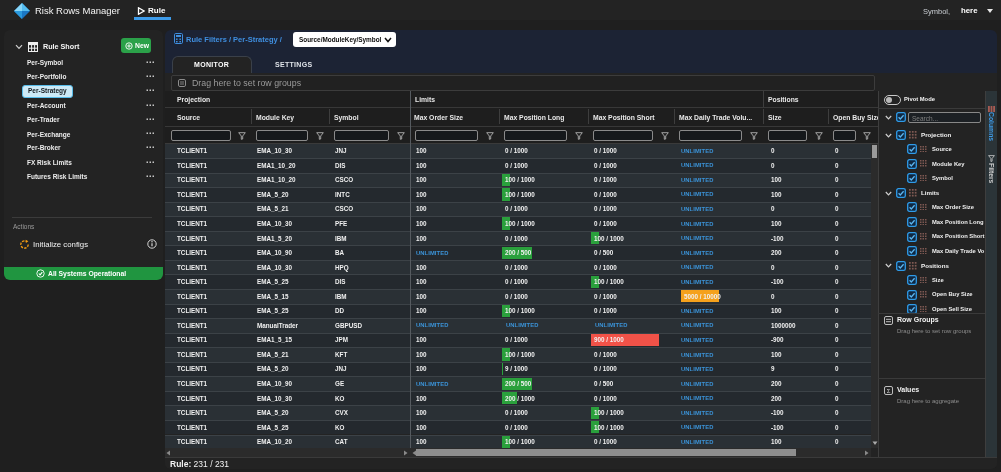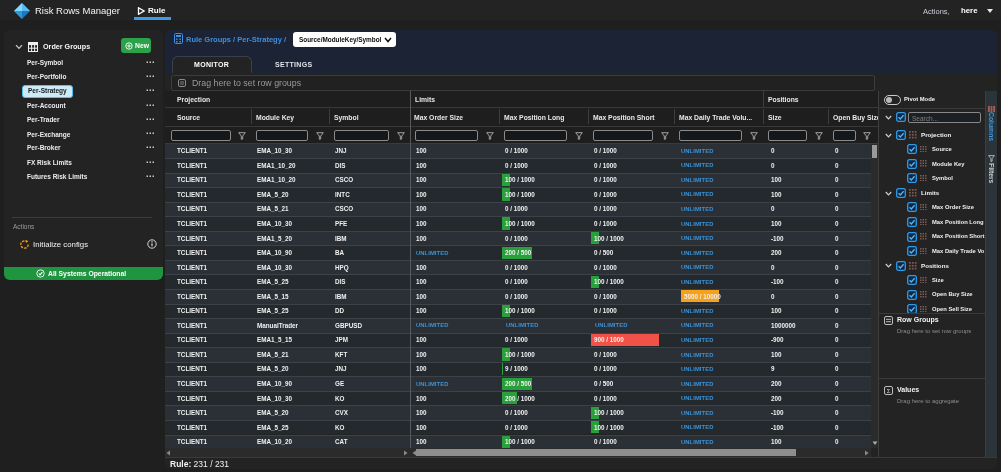--- a/index.html
+++ b/index.html
@@ -13,35 +13,35 @@
 <polygon points="9,1 17,9 9,9" fill="#55bdf0"></polygon>
 <polygon points="9,1 1,9 9,9" fill="#89d6f7"></polygon>
 <polygon points="1,9 9,17 9,9" fill="#2a9ade"></polygon>
 </svg>
 <div class="a txt" style="left:35px;top:5px;font-size:9.5px;color:#f4f4f4;font-weight:400;">Risk Rows Manager</div>
 <svg class="a" style="left:137px;top:6.5px;" width="8" height="8" viewBox="0 0 8 8">
 <polygon points="1.5,0.8 7,4 1.5,7.2" fill="none" stroke="#ffffff" stroke-width="1.3"></polygon>
     </svg>
 <div class="a txt" style="left:148px;top:6px;font-size:8px;color:#fff;font-weight:700;">Rule</div>
 <div class="a" style="left:134px;top:17px;width:37px;height:3px;background:#3d9be9;"></div>
-<div class="a txt" style="left:923px;top:6.5px;font-size:7.5px;color:#c9cdd2;">Actions,</div>
+<div class="a txt" style="left:923px;top:6.5px;font-size:7.5px;color:#c9cdd2;">Symbol,</div>
 <div class="a txt" style="left:961px;top:6px;font-size:7.8px;color:#fff;font-weight:700;">here</div>
 <div class="a" style="left:987px;top:9px;width:0;height:0;border-left:3.5px solid transparent;border-right:3.5px solid transparent;border-top:4.5px solid #e8e8e8;"></div>
 <div class="a" style="left:4px;top:30px;width:159px;height:250px;background:#232323;border-radius:6px;"></div>
 <svg class="a" style="left:15px;top:44px;" width="8" height="6" viewBox="0 0 8 6">
       <polyline points="1,1.2 4,4.4 7,1.2" fill="none" stroke="#cfcfcf" stroke-width="1.2"></polyline>
     </svg>
 <svg class="a" style="left:28px;top:41.5px;" width="10" height="10" viewBox="0 0 10 10">
 <rect x="0.5" y="0.5" width="9" height="9" fill="none" stroke="#efefef" stroke-width="1"></rect>
 <rect x="0.5" y="0.5" width="9" height="2.6" fill="#efefef"></rect>
 <line x1="3.6" y1="1" x2="3.6" y2="9.5" stroke="#efefef" stroke-width="1"></line>
 <line x1="6.6" y1="1" x2="6.6" y2="9.5" stroke="#efefef" stroke-width="1"></line>
 <line x1="0.5" y1="6.2" x2="9.5" y2="6.2" stroke="#efefef" stroke-width="1"></line>
 </svg>
-<div class="a txt" style="left:43px;top:42px;font-size:7.2px;color:#f6f6f6;font-weight:700;">Order Groups</div>
+<div class="a txt" style="left:43px;top:42px;font-size:7.2px;color:#f6f6f6;font-weight:700;">Rule Short</div>
 <div class="a" style="left:121px;top:38px;width:30px;height:15px;background:#2ba149;border-radius:3px;"></div>
 <svg class="a" style="left:125px;top:41.5px;" width="8" height="8" viewBox="0 0 8 8">
 <circle cx="4" cy="4" r="3.2" fill="none" stroke="#fff" stroke-width="0.9"></circle>
 <line x1="4" y1="2.2" x2="4" y2="5.8" stroke="#fff" stroke-width="0.9"></line>
 <line x1="2.2" y1="4" x2="5.8" y2="4" stroke="#fff" stroke-width="0.9"></line>
     </svg>
 <div class="a txt" style="left:135px;top:42px;font-size:6.8px;color:#fff;font-weight:700;">New</div>
 <div class="a txt" style="left:27px;top:59.0px;font-size:6.5px;color:#ececec;font-weight:600;">Per-Symbol</div>
 <div class="a txt" style="left:146px;top:54.8px;font-size:9px;color:#d8d8d8;font-weight:700;letter-spacing:0.5px;">...</div>
 <div class="a txt" style="left:27px;top:73.4px;font-size:6.5px;color:#ececec;font-weight:600;">Per-Portfolio</div>
@@ -82,21 +82,21 @@
 <div class="a" style="left:165px;top:30px;width:832px;height:439px;background:#232323;border-radius:6px;overflow:hidden;"></div>
 <div class="a" style="left:165px;top:30px;width:832px;height:43px;background:#1c2334;border-radius:6px 6px 0 0;"></div>
 <svg class="a" style="left:174px;top:33px;" width="9" height="11" viewBox="0 0 9 11">
 <rect x="0.5" y="0.5" width="8" height="10" rx="1.2" fill="none" stroke="#3f8fe0" stroke-width="1"></rect>
 <rect x="2" y="2" width="5" height="2" fill="#3f8fe0"></rect>
 <rect x="2" y="5.5" width="1.6" height="1.4" fill="#3f8fe0"></rect>
       <rect x="5.4" y="5.5" width="1.6" height="1.4" fill="#3f8fe0"></rect>
 <rect x="2" y="8" width="1.6" height="1.4" fill="#3f8fe0"></rect>
       <rect x="5.4" y="8" width="1.6" height="1.4" fill="#3f8fe0"></rect>
 </svg>
-<div class="a txt" style="left:186px;top:34.5px;font-size:7.5px;color:#3f8fe0;font-weight:700;">Rule Groups / Per-Strategy /</div>
+<div class="a txt" style="left:186px;top:34.5px;font-size:7.5px;color:#3f8fe0;font-weight:700;">Rule Filters / Per-Strategy /</div>
 <div class="a" style="left:293px;top:31.5px;width:103px;height:15.5px;background:#fff;border-radius:3px;"></div>
 <div class="a txt" style="left:299px;top:35.5px;font-size:6.4px;color:#0a0a0a;font-weight:600;">Source/ModuleKey/Symbol</div>
 <svg class="a" style="left:384px;top:36.5px;" width="8" height="6" viewBox="0 0 8 6">
 <polyline points="1,1 4,4.5 7,1" fill="none" stroke="#111" stroke-width="1.5"></polyline>
     </svg>
 <div class="a" style="left:172px;top:56px;width:80px;height:17px;background:#232323;border-radius:6px 6px 0 0;border:1px solid #3a4049;border-bottom:none;"></div>
 <div class="a txt" style="left:194px;top:61px;font-size:7px;color:#fff;font-weight:700;letter-spacing:0.3px;">MONITOR</div>
 <div class="a txt" style="left:275px;top:61px;font-size:7px;color:#dfe3e8;font-weight:700;letter-spacing:0.3px;">SETTINGS</div>
 <div class="a" style="left:171px;top:75px;width:704px;height:15.5px;background:#212121;border:1px solid #3c3c3c;border-radius:2px;"></div>
 <svg class="a" style="left:178px;top:79px;" width="8" height="8" viewBox="0 0 8 8">

